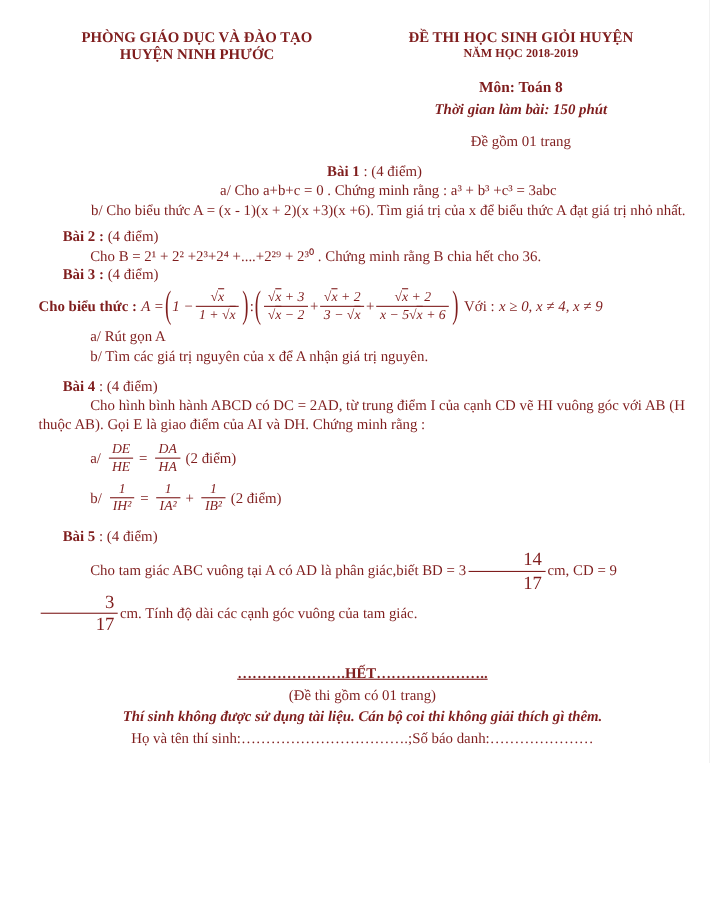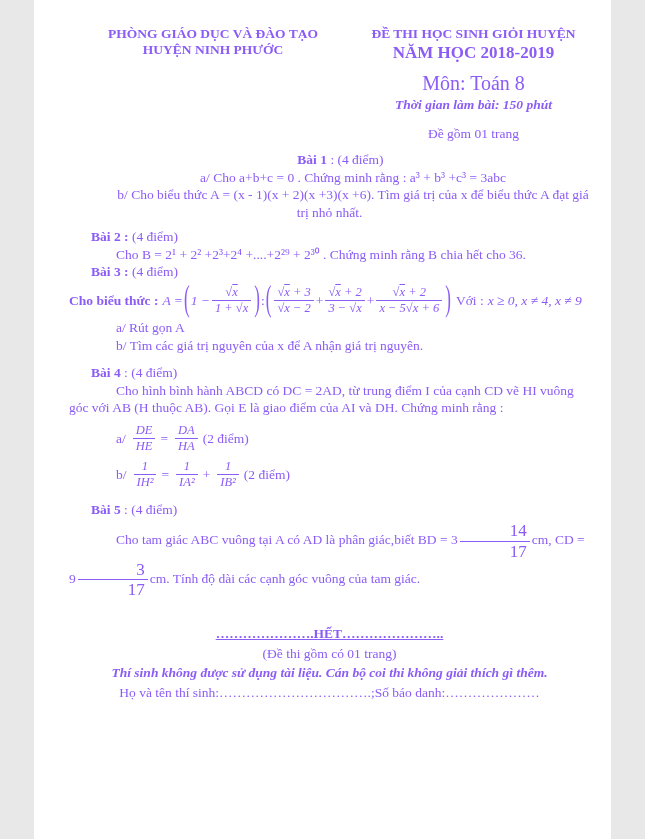--- a/index.html
+++ b/index.html
@@ -1,30 +1,30 @@
 <!DOCTYPE html>
 <html><head>
 <meta charset="utf-8">
 <style>
   html,body { margin:0; padding:0; background:#e8e8e8; }
   .page {
-    position:relative; width:577px; height:839px; margin:0 auto;
-    background:#ffffff; color:#8b5cf6;
+    position:relative; width:645px; height:839px; margin:0 auto;
+    background:#ffffff; color:#7f1d1d;
     font-family:"Liberation Serif", serif;
     font-size:13.5px; line-height:1.3;
     box-sizing:border-box; padding:26px 21px 0 35px;
     overflow:hidden;
   }
   
   .header { display:flex; align-items:flex-start; }
   .h-left  { width:288px; text-align:center; font-weight:bold; line-height:1.2; }
   .h-right { flex:1; text-align:center; line-height:1.2; }
   .h-title { font-weight:bold; }
-  .h-year  { font-weight:bold; font-size:17px; margin-top:1px; }
-  .h-sub   { font-weight:normal; font-size:20px; margin-top:7px; }
+  .h-year  { font-weight:bold; font-size:11px; margin-top:1px; }
+  .h-sub   { font-weight:bold; font-size:14px; margin-top:17px; }
   .h-time  { font-weight:bold; font-style:italic; margin-top:2px; }
   .h-pages { margin-top:13px; }
 
   
   .prob-label-line { margin-left:22px; margin-top:9px; }
   .plabel { font-weight:bold; }
   .sub-line { margin-left:47px; }
   .para-indent { text-indent:47px; }
 
   

